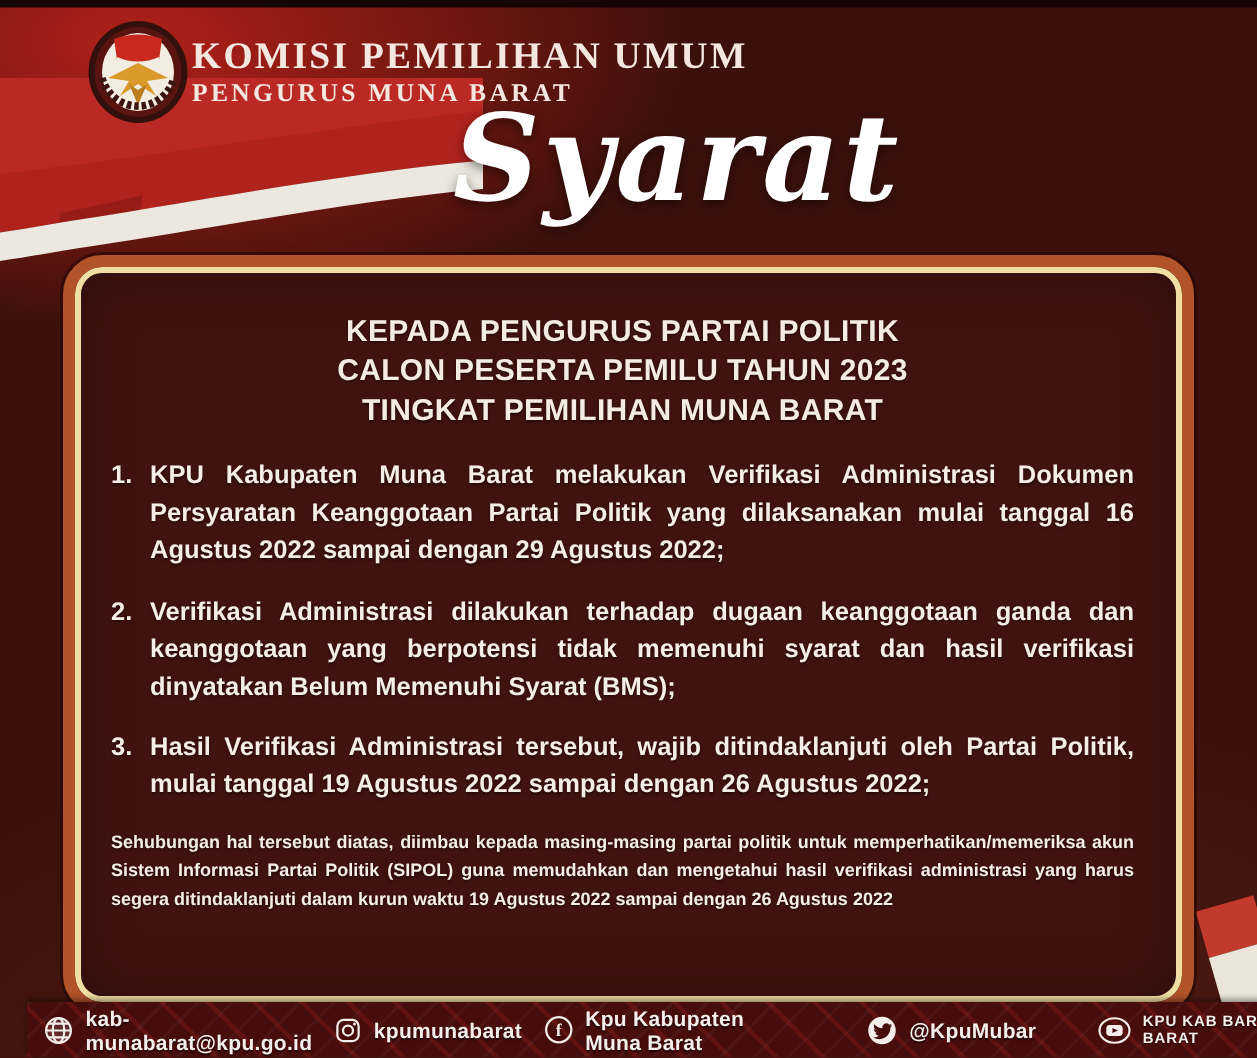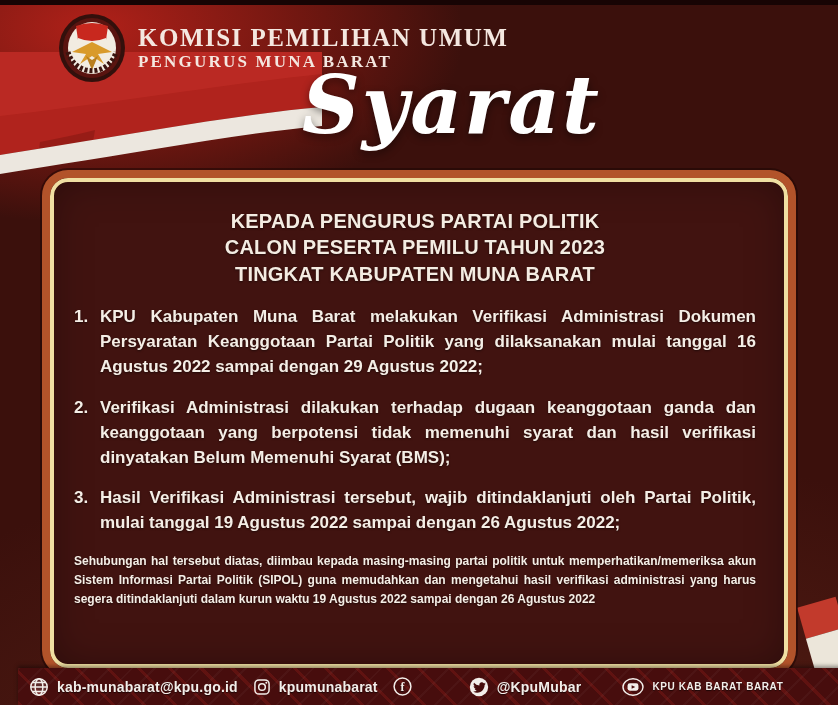--- a/index.html
+++ b/index.html
@@ -9,21 +9,21 @@
     background:
       radial-gradient(900px 430px at 58% 110%, #60241a 0%, #481710 45%, #3b100c 78%),
       #3b100c;
   }
   .top-strip{position:absolute;left:0;top:0;width:838px;height:5px;background:#170404;z-index:5;}
   .glow{position:absolute;left:-130px;top:-90px;width:590px;height:310px;z-index:1;
     background:radial-gradient(ellipse at 38% 38%, rgba(186,34,26,.92) 0%, rgba(152,28,20,.55) 42%, rgba(90,18,12,0) 72%);}
   
   .header{position:absolute;left:0;top:5px;width:838px;height:86px;z-index:3;display:flex;align-items:center;}
   .logo{margin-left:56px;width:72px;height:72px;flex:0 0 auto;}
-  .org{margin-left:10px;color:#f4e7e0;font-family:"Liberation Serif",serif;}
+  .org{color:#f4e7e0;font-family:"Liberation Serif",serif;}
   .org-line1{font-size:25px;font-weight:bold;letter-spacing:1.5px;line-height:1.12;}
   .org-line2{font-size:17px;font-weight:bold;letter-spacing:2.2px;}
   
   .ribbon{position:absolute;left:0;top:52px;z-index:2;}
   
   .title{position:absolute;left:302px;top:58px;z-index:4;white-space:nowrap;
     font-family:"DejaVu Serif","Liberation Serif",serif;font-style:italic;font-weight:bold;
     font-size:80px;color:#ffffff;letter-spacing:2px;text-shadow:0 3px 8px rgba(0,0,0,.45);}
   
   .box{position:absolute;left:42px;top:170px;width:754px;height:506px;box-sizing:border-box;z-index:4;
@@ -91,21 +91,21 @@
     <div class="org-line2">PENGURUS MUNA BARAT</div>
   </div>
 </div>
 
 <div class="title">Syarat</div>
 
 <div class="box">
   <div class="box-heading">
     <div>KEPADA PENGURUS PARTAI POLITIK</div>
     <div>CALON PESERTA PEMILU TAHUN 2023</div>
-    <div>TINGKAT KABUPATEN MUNA BARAT</div>
+    <div>TINGKAT PEMILIHAN MUNA BARAT</div>
   </div>
   <ol class="points">
     <li>
       <span class="num">1.</span>
       <span class="txt">KPU Kabupaten Muna Barat melakukan Verifikasi Administrasi Dokumen Persyaratan Keanggotaan Partai Politik yang dilaksanakan mulai tanggal 16 Agustus 2022 sampai dengan 29 Agustus 2022;</span>
     </li>
     <li>
       <span class="num">2.</span>
       <span class="txt">Verifikasi Administrasi dilakukan terhadap dugaan keanggotaan ganda dan keanggotaan yang berpotensi tidak memenuhi syarat dan hasil verifikasi dinyatakan Belum Memenuhi Syarat (BMS);</span>
     </li>
@@ -143,20 +143,21 @@
     </span>
     <span>kpumunabarat</span>
   </div>
   <div class="f-item f-fb">
     <span class="ic">
       <svg width="21" height="21" viewBox="0 0 24 24">
         <circle cx="12" cy="12" r="9.6" fill="none" stroke="#f3eeea" stroke-width="1.7"></circle>
         <text x="12" y="17" text-anchor="middle" font-family="Liberation Serif, serif" font-size="13.5" font-weight="bold" fill="#f3eeea">f</text>
       </svg>
     </span>
+    <span>Kpu Kabupaten Muna Barat</span>
   </div>
   <div class="f-item f-tw">
     <span class="ic">
       <svg width="22" height="22" viewBox="0 0 24 24">
         <circle cx="12" cy="12" r="10" fill="#f3eeea"></circle>
         <path fill="#470d0d" d="M19.4 8.2c-.5.2-1 .4-1.6.5.6-.4 1-.9 1.2-1.6-.5.3-1.1.6-1.8.7a2.8 2.8 0 0 0-4.8 2.6 8 8 0 0 1-5.8-3 2.8 2.8 0 0 0 .9 3.8c-.5 0-.9-.1-1.3-.3v.1c0 1.4 1 2.5 2.3 2.8-.4.1-.8.1-1.3 0 .4 1.1 1.4 1.9 2.6 2a5.7 5.7 0 0 1-4.2 1.2 8 8 0 0 0 4.4 1.3c5.2 0 8.1-4.4 8.1-8.1v-.4c.6-.4 1-.9 1.3-1.6z"></path>
       </svg>
     </span>
     <span>@KpuMubar</span>
   </div>

